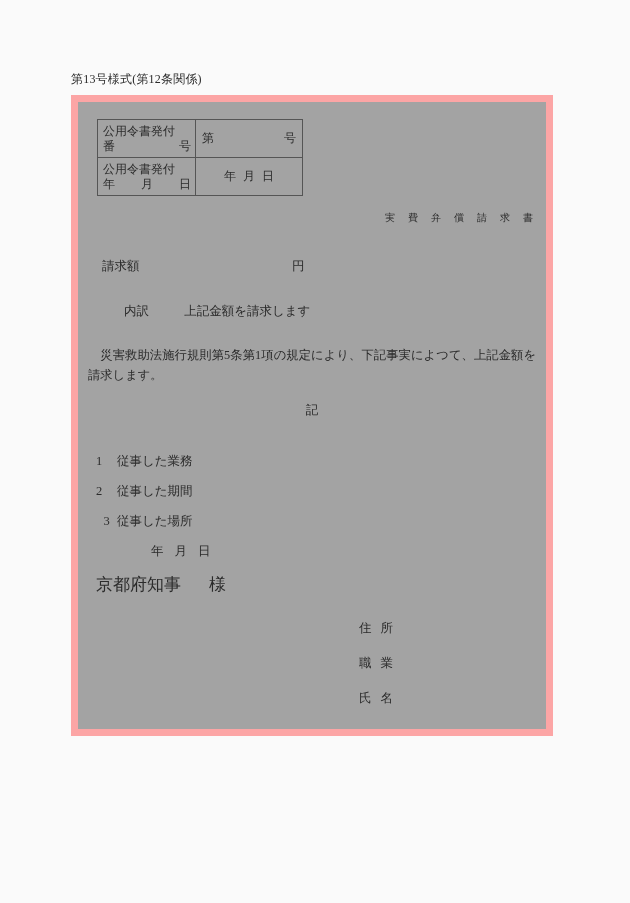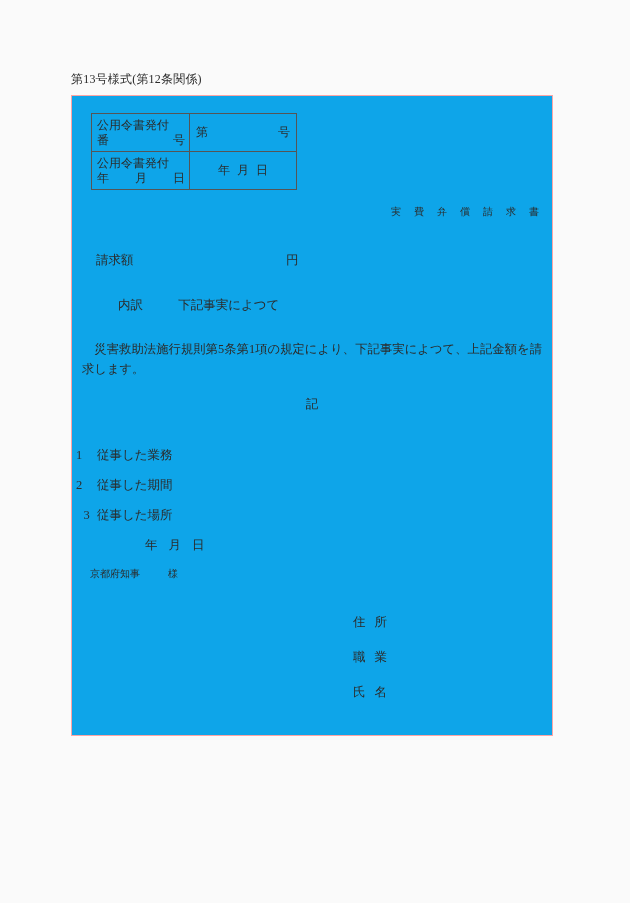--- a/index.html
+++ b/index.html
@@ -33,22 +33,22 @@
     white-space: nowrap;
   }
 
   
   .frame {
     position: absolute;
     left: 71px;
     top: 95px;
     width: 482px;
     height: 641px;
-    border: 1px solid #fca5a5;
-    background: #0ea5e9;
+    border: 7px solid #fca5a5;
+    background: #a3a3a3;
     box-sizing: border-box;
     font-family: Liberation Serif, serif;
   }
 
   
   .issue-table {
     position: absolute;
     left: 19px;
     top: 17px;
     border-collapse: collapse;
@@ -149,21 +149,21 @@
     left: 0;
     right: 0;
     top: 300px;
     text-align: center;
     font-size: 12.5px;
   }
 
   
   .item {
     position: absolute;
-    left: 4px;
+    left: 18px;
     font-size: 12.5px;
     white-space: nowrap;
   }
   .item .num { display: inline-block; width: 21px; }
   .item-1 { top: 351px; }
   .item-2 { top: 381px; }
   .item-3 { top: 411px; text-align: center; }
 
   
   .date-line {
@@ -173,21 +173,21 @@
     font-size: 12.5px;
     letter-spacing: 11px;
     white-space: nowrap;
   }
 
   
   .addressee {
     position: absolute;
     left: 18px;
     top: 471px;
-    font-size: 10px;
+    font-size: 17px;
     white-space: nowrap;
   }
   .addressee .honorific { margin-left: 28px; }
 
   
   .sig-block {
     position: absolute;
     left: 281px;
     top: 518px;
     font-size: 12.5px;
@@ -243,21 +243,21 @@
 
     <div class="doc-title">実費弁償請求書</div>
 
     <div class="amount-row">
       <span class="lbl">請求額</span>
       <span class="yen">円</span>
     </div>
 
     <div class="breakdown-row">
       <span>内訳</span>
-      <span class="bd-val">下記事実によつて</span>
+      <span class="bd-val">上記金額を請求します</span>
     </div>
 
     <div class="body-para">
       <span class="ind"></span><span>災害救助法施行規則第5条第1項の規定により、下記事実によつて、上記金額を請求します。</span>
     </div>
 
     <div class="ki-mark">記</div>
 
     <div class="item item-1">
       <span class="num">1</span><span>従事した業務</span>

